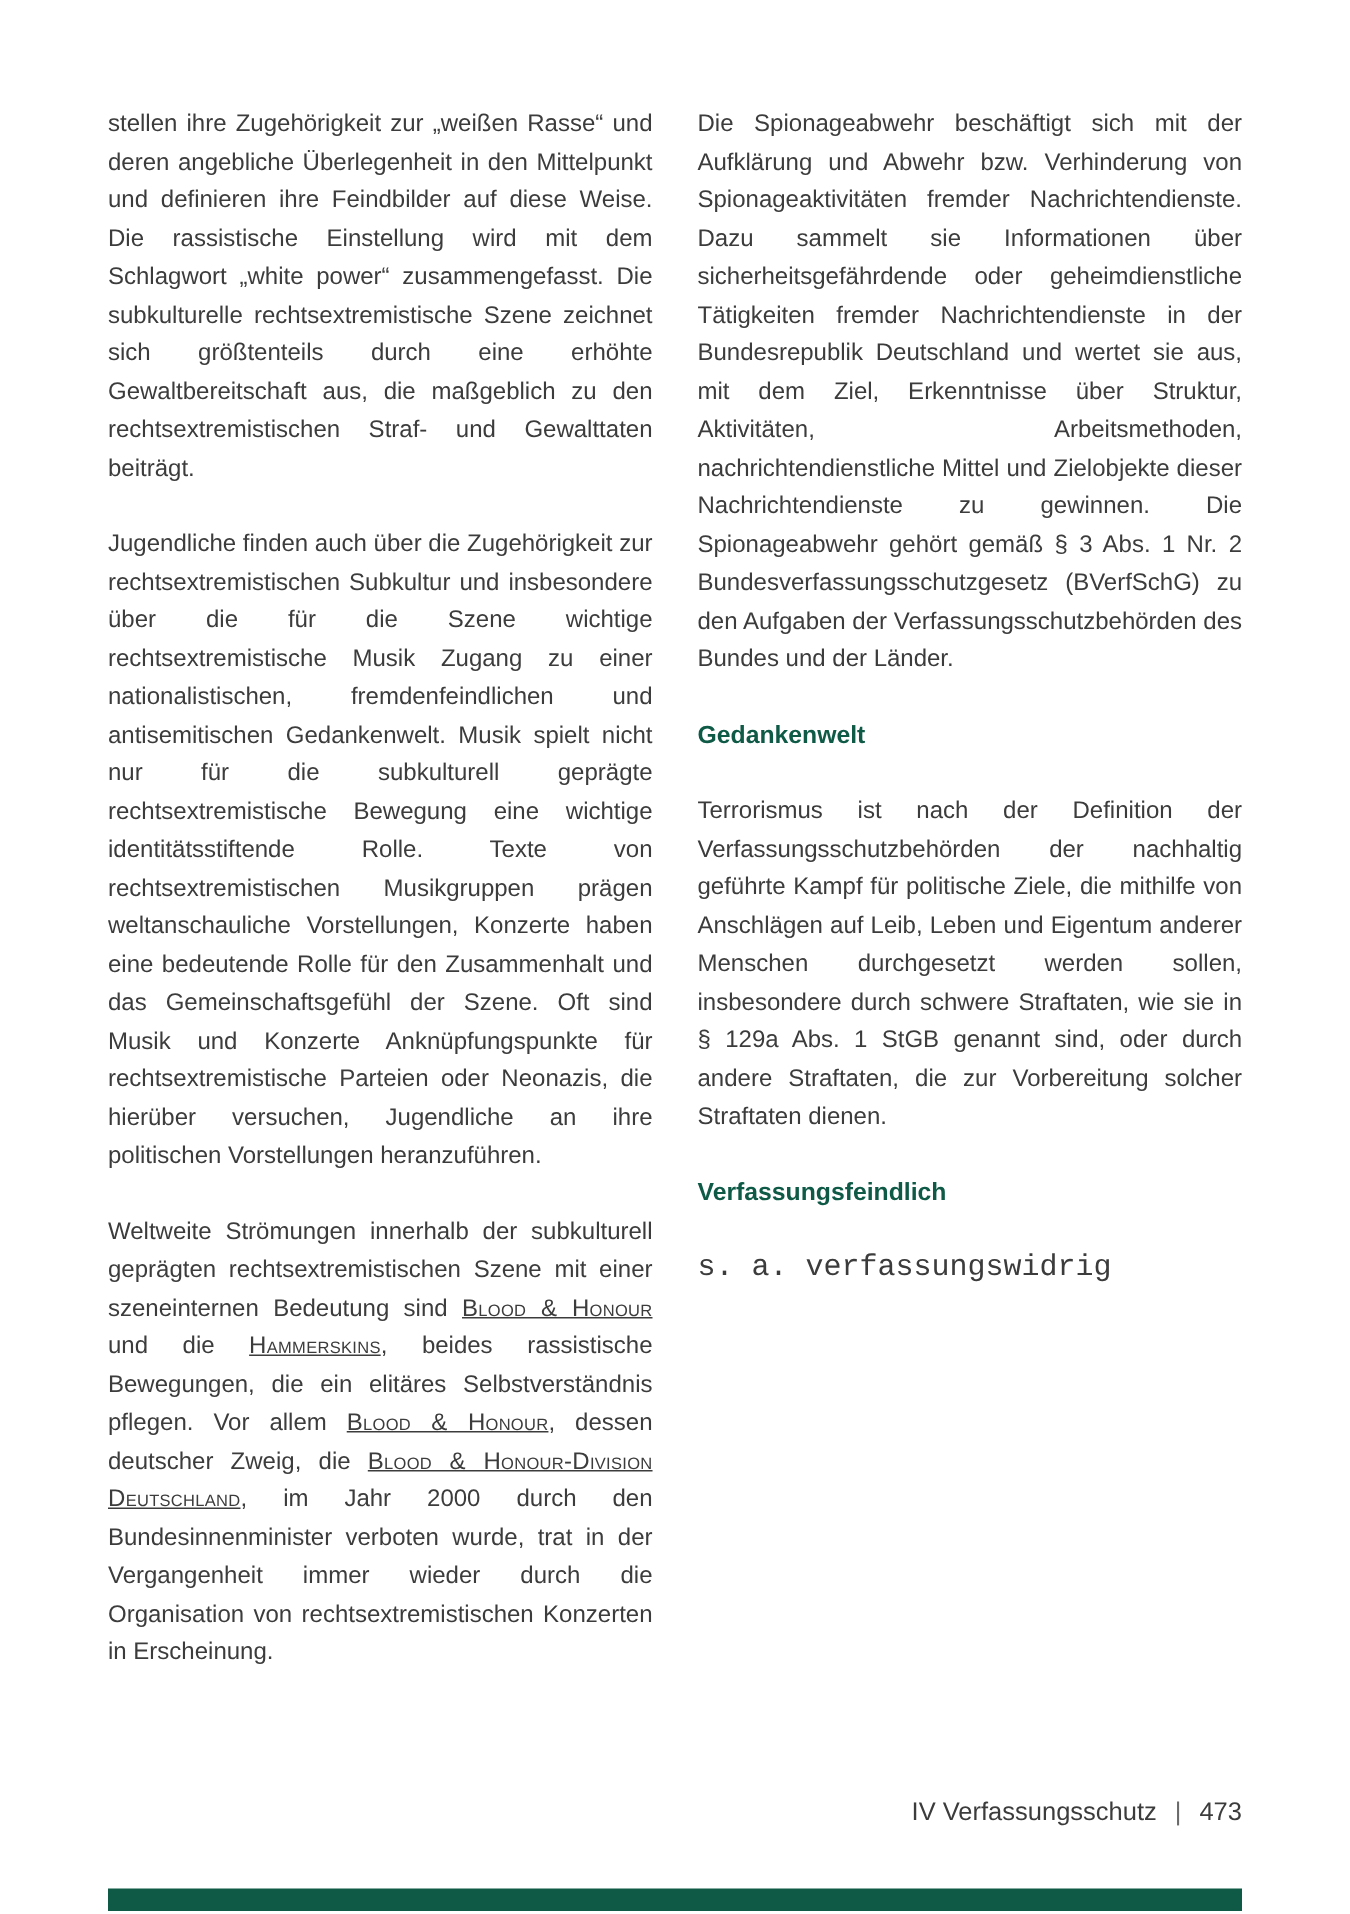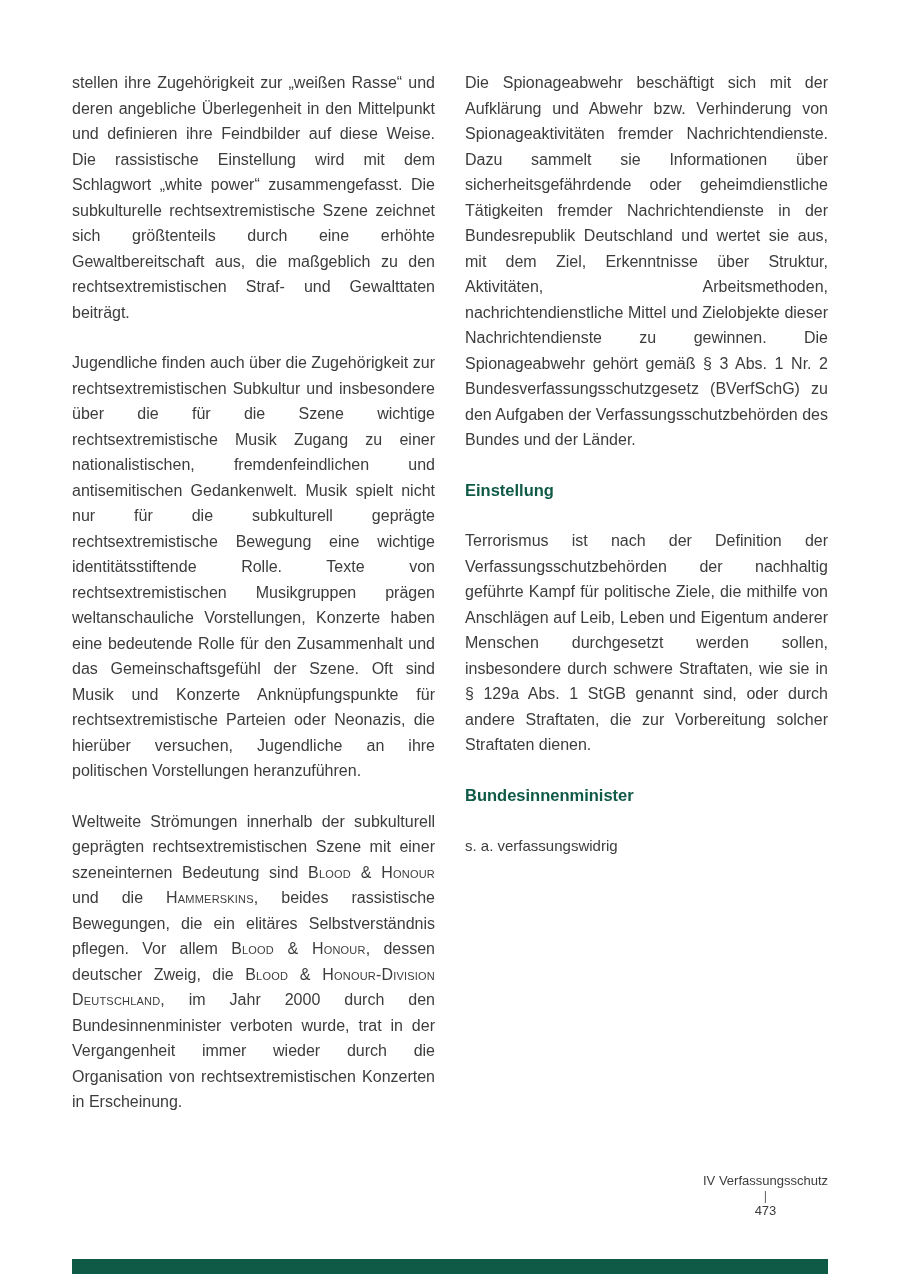--- a/index.html
+++ b/index.html
@@ -38,38 +38,39 @@
   }
   h2.section-heading{
     font-size:16.5px;
     line-height:25.5px;
     font-weight:bold;
     color:var(--green);
     margin-bottom:25px;
   }
   .section{margin-bottom:11px;}
   .see-also{
-    font-size:15px;
+    font-size:20px;
     line-height:25.5px;
     text-align:left;
     margin-bottom:25px;
+    font-family:Liberation Mono, monospace;
   }
   .smallcaps{
     font-variant:small-caps;
     letter-spacing:0.2px;
+    text-decoration:underline;
   }
   .footer{
     position:absolute;
     right:72px;
     bottom:58px;
-    font-size:13px;
+    font-size:17px;
     color:var(--text);
     display:flex;
     align-items:center;
-    flex-direction:column;
   }
   .footer .sep{
     margin:0 12px;
     color:#6a6a6a;
     font-weight:300;
   }
   .bottom-bar{
     position:absolute;
     left:72px;
     right:72px;
@@ -91,26 +92,26 @@
       <p class="body"><span>Weltweite Strömungen innerhalb der subkulturell geprägten rechtsextremistischen Szene mit einer szeneinternen Bedeutung sind </span><span class="smallcaps">Blood &amp; Honour</span><span> und die </span><span class="smallcaps">Hammerskins</span><span>, beides rassistische Bewegungen, die ein elitäres Selbstverständnis pflegen. Vor allem </span><span class="smallcaps">Blood &amp; Honour</span><span>, dessen deutscher Zweig, die </span><span class="smallcaps">Blood &amp; Honour-Division Deutschland</span><span>, im Jahr 2000 durch den Bundesinnenminister verboten wurde, trat in der Vergangenheit immer wieder durch die Organisation von rechtsextremistischen Konzerten in Erscheinung.</span></p>
     </div>
 
     <div class="col">
 
       <div class="section">
         <p class="body">Die Spionageabwehr beschäftigt sich mit der Aufklärung und Abwehr bzw. Verhinderung von Spionageaktivitäten fremder Nachrichtendienste. Dazu sammelt sie Informationen über sicherheitsgefährdende oder geheimdienstliche Tätigkeiten fremder Nachrichtendienste in der Bundesrepublik Deutschland und wertet sie aus, mit dem Ziel, Erkenntnisse über Struktur, Aktivitäten, Arbeitsmethoden, nachrichtendienstliche Mittel und Zielobjekte dieser Nachrichtendienste zu gewinnen. Die Spionageabwehr gehört gemäß § 3 Abs. 1 Nr. 2 Bundesverfassungsschutzgesetz (BVerfSchG) zu den Aufgaben der Verfassungsschutzbehörden des Bundes und der Länder.</p>
       </div>
 
       <div class="section">
-        <h2 class="section-heading">Einstellung</h2>
+        <h2 class="section-heading">Gedankenwelt</h2>
         <p class="body">Terrorismus ist nach der Definition der Verfassungsschutzbehörden der nachhaltig geführte Kampf für politische Ziele, die mithilfe von Anschlägen auf Leib, Leben und Eigentum anderer Menschen durchgesetzt werden sollen, insbesondere durch schwere Straftaten, wie sie in § 129a Abs. 1 StGB genannt sind, oder durch andere Straftaten, die zur Vorbereitung solcher Straftaten dienen.</p>
       </div>
 
       <div class="section">
-        <h2 class="section-heading">Bundesinnenminister</h2>
+        <h2 class="section-heading">Verfassungsfeindlich</h2>
         <p class="see-also">s. a. verfassungswidrig</p>
       </div>
 
     </div>
   </div>
 
   <div class="footer">
     <span>IV Verfassungsschutz</span>
     <span class="sep">|</span>
     <span>473</span>

